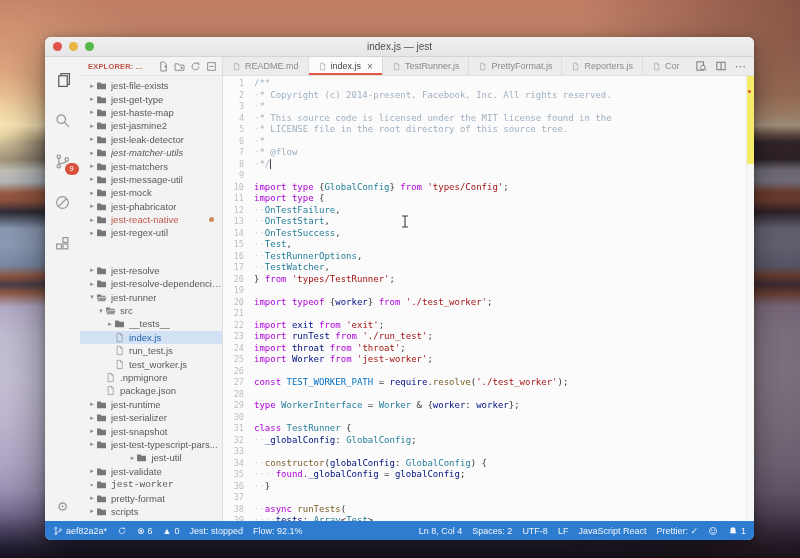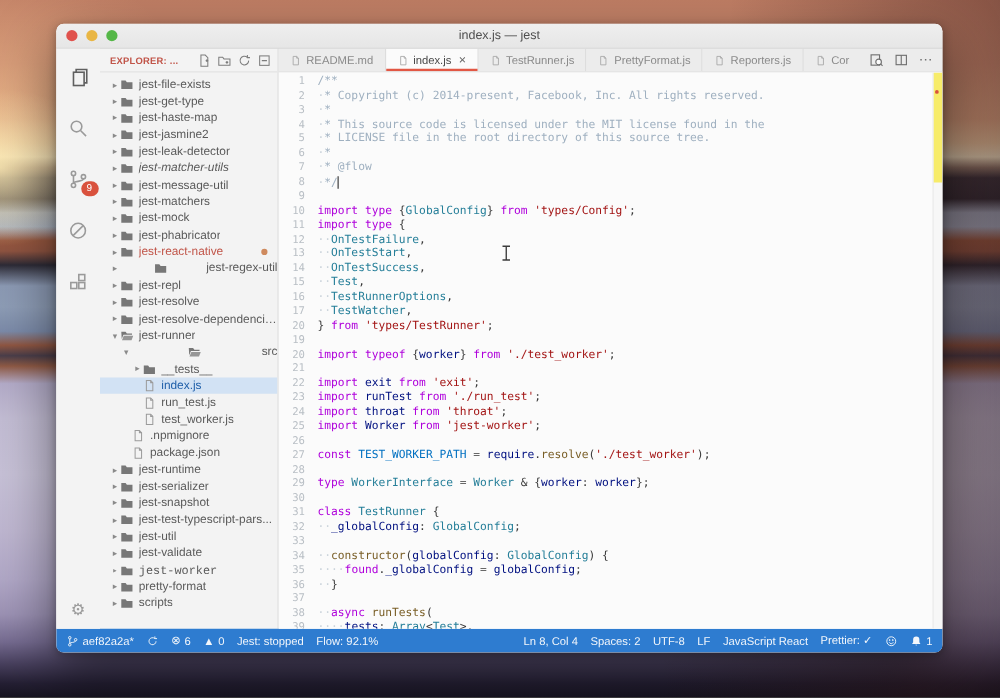--- a/index.html
+++ b/index.html
@@ -10,21 +10,21 @@
       radial-gradient(ellipse 120px 90px at 0% 24%, rgba(252,234,180,.85), rgba(252,234,180,0) 70%),
       radial-gradient(ellipse 220px 160px at 0% 14%, rgba(240,190,140,.45), rgba(240,190,140,0) 70%),
       linear-gradient(180deg,
         #bf7d64 0%, #c98a6e 9%, #d9a27e 17%, #e7c49b 20.5%, #efe2c0 22.5%,
         #8a7668 24%, #332f38 25.5%, #2b2933 28.5%, #9aa5b8 30.5%, #a2adc0 32.5%,
         #96573f 34.5%, #8e5340 36%, #2d2b36 38%, #8b99b3 41%, #8d9cb5 44%,
         #7b8aa8 47.5%, #8f5642 49.5%, #4a3e4a 51%, #8f5a45 52.5%, #b3abc8 55%,
         #c2bcd3 60%, #c6c0d6 68%, #beb6d0 76%, #b0a7c6 83%, #9c92b4 88%,
         #756b90 92%, #4a4260 95%, #241f33 98%, #171420 100%);
   }
-  .window{position:absolute;left:45px;top:19px;width:709px;height:503px;border-radius:6px;
+  .window{position:absolute;left:45px;top:37px;width:709px;height:503px;border-radius:6px;
     overflow:hidden;background:#fbfbfb;box-shadow:0 18px 45px rgba(0,0,0,.5), 0 2px 8px rgba(0,0,0,.3);
     display:flex;flex-direction:column;}
   
   .titlebar{height:19px;flex:0 0 19px;background:linear-gradient(#efefef,#e6e6e6);
     border-bottom:1px solid #d4d4d4;display:flex;align-items:center;position:relative;}
   .lights{position:absolute;left:8px;top:0;height:100%;display:flex;align-items:center;gap:7px;}
   .light{width:9px;height:9px;border-radius:50%;}
   .light.red{background:#e0524d;}.light.yellow{background:#e9b644;}.light.green{background:#55b748;}
   .wtitle{margin:0 auto;font-size:10px;color:#4f4f4f;}
   
@@ -221,28 +221,28 @@
               <span class="ticon"><svg viewBox="0 0 16 16" fill="currentColor">
                   <path d="M1.5 3.5h5l1.5 2h6.5v8h-13z"></path>
                 </svg></span>
               <span class="tlabel">jest-matcher-utils</span>
             </div>
             <div class="trow" style="padding-left: 8px;">
               <span class="twisty">▸</span>
               <span class="ticon"><svg viewBox="0 0 16 16" fill="currentColor">
                   <path d="M1.5 3.5h5l1.5 2h6.5v8h-13z"></path>
                 </svg></span>
+              <span class="tlabel">jest-matchers</span>
+            </div>
+            <div class="trow" style="padding-left: 8px;">
+              <span class="twisty">▸</span>
+              <span class="ticon"><svg viewBox="0 0 16 16" fill="currentColor">
+                  <path d="M1.5 3.5h5l1.5 2h6.5v8h-13z"></path>
+                </svg></span>
               <span class="tlabel">jest-message-util</span>
-            </div>
-            <div class="trow" style="padding-left: 8px;">
-              <span class="twisty">▸</span>
-              <span class="ticon"><svg viewBox="0 0 16 16" fill="currentColor">
-                  <path d="M1.5 3.5h5l1.5 2h6.5v8h-13z"></path>
-                </svg></span>
-              <span class="tlabel">jest-matchers</span>
             </div>
             <div class="trow" style="padding-left: 8px;">
               <span class="twisty">▸</span>
               <span class="ticon"><svg viewBox="0 0 16 16" fill="currentColor">
                   <path d="M1.5 3.5h5l1.5 2h6.5v8h-13z"></path>
                 </svg></span>
               <span class="tlabel">jest-mock</span>
             </div>
             <div class="trow" style="padding-left: 8px;">
               <span class="twisty">▸</span>
@@ -252,35 +252,28 @@
               <span class="tlabel">jest-phabricator</span>
             </div>
             <div class="trow modified" style="padding-left: 8px;">
               <span class="twisty">▸</span>
               <span class="ticon"><svg viewBox="0 0 16 16" fill="currentColor">
                   <path d="M1.5 3.5h5l1.5 2h6.5v8h-13z"></path>
                 </svg></span>
               <span class="tlabel">jest-react-native</span>
               <span class="mod-dot"></span>
             </div>
-            <div class="trow" style="padding-left: 8px; justify-content: space-between;">
+            <div class="trow" style="padding-left: 8px;">
               <span class="twisty">▸</span>
               <span class="ticon"><svg viewBox="0 0 16 16" fill="currentColor">
                   <path d="M1.5 3.5h5l1.5 2h6.5v8h-13z"></path>
                 </svg></span>
               <span class="tlabel">jest-regex-util</span>
             </div>
-            <div class="trow" style="padding-left: 8px;">
-              <span class="twisty">▸</span>
-              <span class="ticon"><svg viewBox="0 0 16 16" fill="currentColor">
-                  <path d="M1.5 3.5h5l1.5 2h6.5v8h-13z"></path>
-                </svg></span>
-              <span class="tlabel">jest-repl</span>
-            </div>
-            <div class="trow" style="padding-left: 8px;">
+            <div class="trow" style="padding-left: 8px; margin-top: 24px;">
               <span class="twisty">▸</span>
               <span class="ticon"><svg viewBox="0 0 16 16" fill="currentColor">
                   <path d="M1.5 3.5h5l1.5 2h6.5v8h-13z"></path>
                 </svg></span>
               <span class="tlabel">jest-resolve</span>
             </div>
             <div class="trow" style="padding-left: 8px;">
               <span class="twisty">▸</span>
               <span class="ticon"><svg viewBox="0 0 16 16" fill="currentColor">
                   <path d="M1.5 3.5h5l1.5 2h6.5v8h-13z"></path>
@@ -288,21 +281,21 @@
               <span class="tlabel">jest-resolve-dependencie...</span>
             </div>
             <div class="trow" style="padding-left: 8px;">
               <span class="twisty">▾</span>
               <span class="ticon"><svg viewBox="0 0 16 16" fill="currentColor">
                   <path d="M1.5 3.5h5l1.5 2h6v1.5H4l-2 5z"></path>
                   <path d="M4.4 8h11l-2 5.5H2.3z" opacity=".75"></path>
                 </svg></span>
               <span class="tlabel">jest-runner</span>
             </div>
-            <div class="trow" style="padding-left: 17px; justify-content: space-between;">
+            <div class="trow" style="padding-left: 17px;">
               <span class="twisty">▾</span>
               <span class="ticon"><svg viewBox="0 0 16 16" fill="currentColor">
                   <path d="M1.5 3.5h5l1.5 2h6v1.5H4l-2 5z"></path>
                   <path d="M4.4 8h11l-2 5.5H2.3z" opacity=".75"></path>
                 </svg></span>
               <span class="tlabel">src</span>
             </div>
             <div class="trow" style="padding-left: 26px;">
               <span class="twisty">▸</span>
               <span class="ticon"><svg viewBox="0 0 16 16" fill="currentColor">
@@ -371,21 +364,21 @@
                 </svg></span>
               <span class="tlabel">jest-snapshot</span>
             </div>
             <div class="trow" style="padding-left: 8px;">
               <span class="twisty">▸</span>
               <span class="ticon"><svg viewBox="0 0 16 16" fill="currentColor">
                   <path d="M1.5 3.5h5l1.5 2h6.5v8h-13z"></path>
                 </svg></span>
               <span class="tlabel">jest-test-typescript-pars...</span>
             </div>
-            <div class="trow" style="padding-left: 8px;">
+            <div class="trow" style="padding-left: 8px; justify-content: center;">
               <span class="twisty">▸</span>
               <span class="ticon"><svg viewBox="0 0 16 16" fill="currentColor">
                   <path d="M1.5 3.5h5l1.5 2h6.5v8h-13z"></path>
                 </svg></span>
               <span class="tlabel">jest-util</span>
             </div>
             <div class="trow" style="padding-left: 8px;">
               <span class="twisty">▸</span>
               <span class="ticon"><svg viewBox="0 0 16 16" fill="currentColor">
                   <path d="M1.5 3.5h5l1.5 2h6.5v8h-13z"></path>

